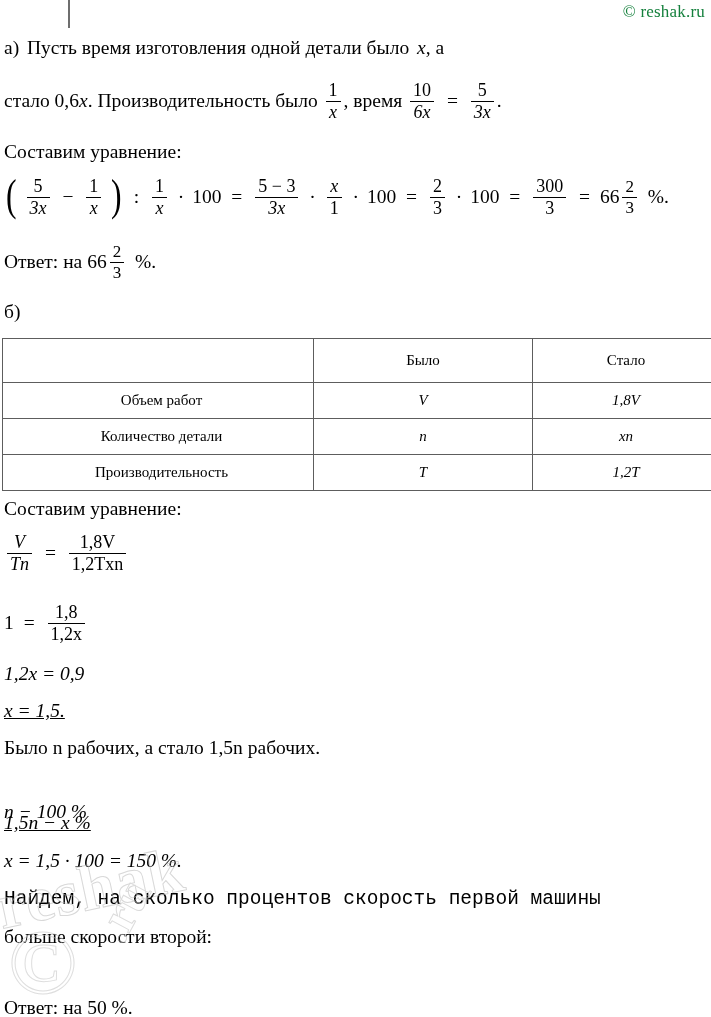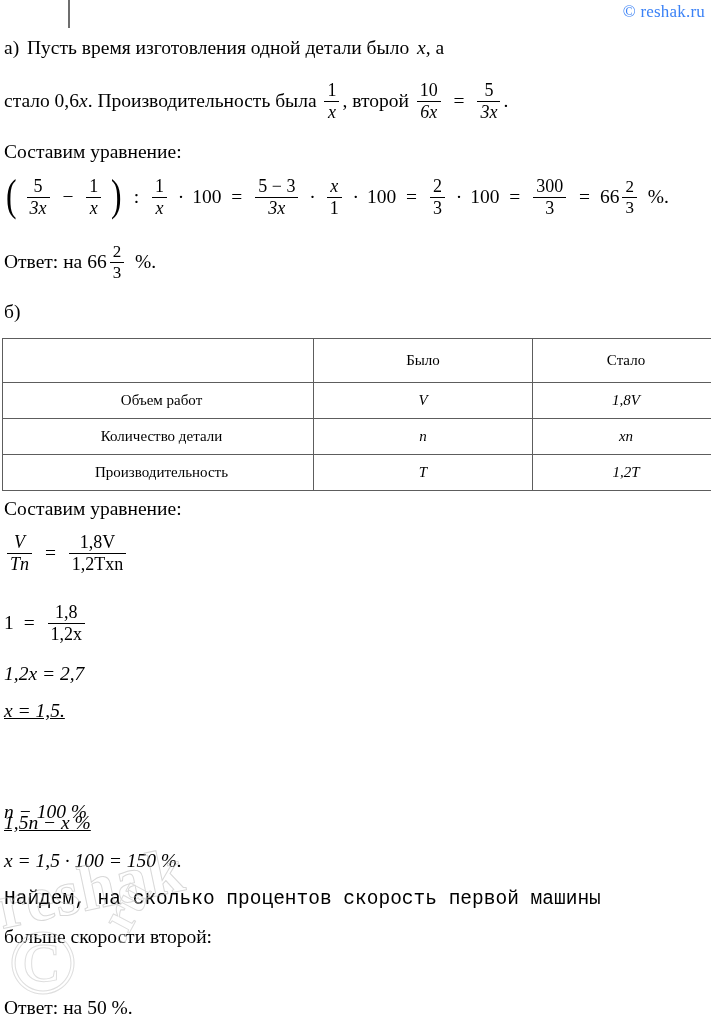--- a/index.html
+++ b/index.html
@@ -23,21 +23,21 @@
     height: 1017px;
   }
 
   
   .wm-top {
     position: absolute;
     top: 2px;
     right: 6px;
     font-family: "Liberation Serif", "DejaVu Serif", serif;
     font-size: 17px;
-    color: #3b82f6;
+    color: #15803d;
     letter-spacing: 0.2px;
     white-space: nowrap;
   }
   .rule-tick {
     position: absolute;
     left: 68px;
     top: 0px;
     width: 2px;
     height: 28px;
     background: #6e6e6e;
@@ -170,25 +170,25 @@
 
   <div class="rule-tick"></div>
 
   <div class="line" style="top:36px;">
     <span>а)</span>
     <span class="opn">Пусть время изготовления одной детали было</span>
     <span class="ital">x</span><span>, а</span>
   </div>
 
   <div class="line" style="top:82px;">
-    <span>стало 0,6</span><span class="ital">x</span><span>. Производительность была</span>
+    <span>стало 0,6</span><span class="ital">x</span><span>. Производительность было</span>
     <span class="frac">
       <span class="num">1</span>
       <span class="den ital">x</span>
-    </span><span>, второй</span>
+    </span><span>, время</span>
     <span class="frac">
       <span class="num">10</span>
       <span class="den ital">6x</span>
     </span>
     <span class="op">=</span>
     <span class="frac">
       <span class="num">5</span>
       <span class="den ital">3x</span>
     </span><span>.</span>
   </div>
@@ -298,22 +298,23 @@
 
   <div class="line" style="top:604px;">
     <span>1</span>
     <span class="op">=</span>
     <span class="frac">
       <span class="num">1,8</span>
       <span class="den">1,2x</span>
     </span>
   </div>
 
-  <div class="line ital" style="top:662px;">1,2x = 2,7</div>
+  <div class="line ital" style="top:662px;">1,2x = 0,9</div>
   <div class="line ital" style="top:699px;text-decoration:underline;">x = 1,5.</div>
+  <div class="line" style="top:736px;">Было n рабочих, а стало 1,5n рабочих.</div>
   <div class="line ital" style="top:800px;">n − 100 %</div>
   <div class="line ital" style="top:811px;text-decoration:underline;">1,5n − x %</div>
   <div class="line ital" style="top:849px;">x = 1,5 · 100 = 150 %.</div>
   <div class="line" style="top:887px;font-family:Liberation Mono, monospace;">Найдем, на сколько процентов скорость первой машины</div>
   <div class="line" style="top:925px;">больше скорости второй:</div>
   <div class="line" style="top:996px;">Ответ: на 50 %.</div>
 
   <div class="wm-ghost">
     <span class="gtext">reshak</span>
     <span class="gcopy">©</span>

